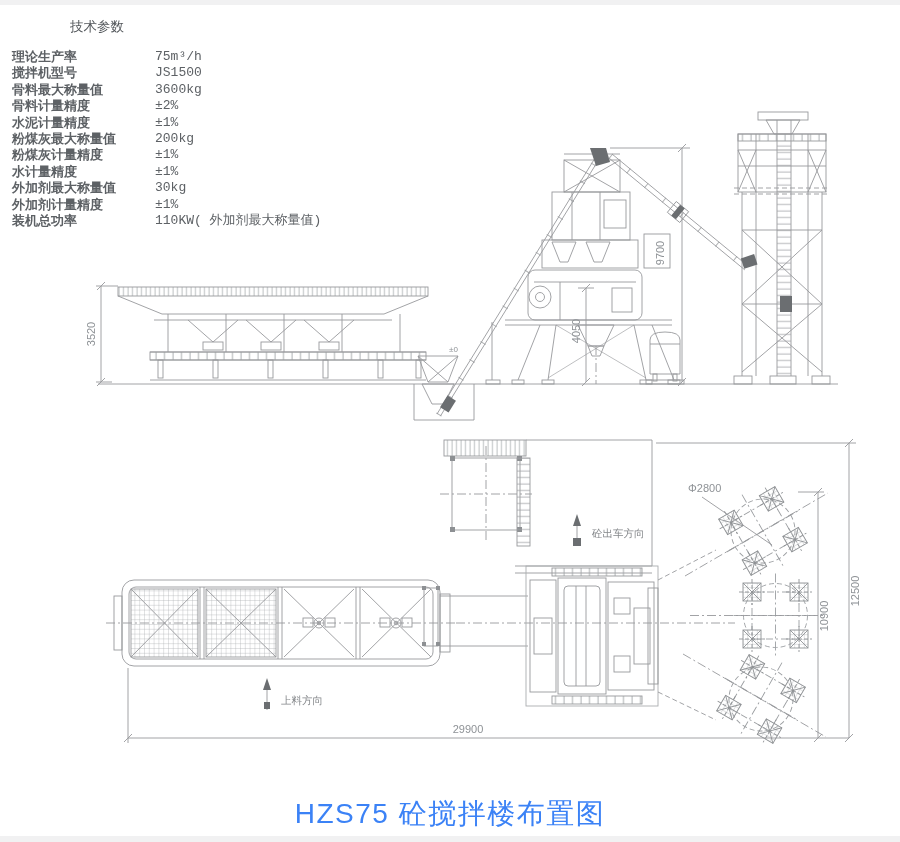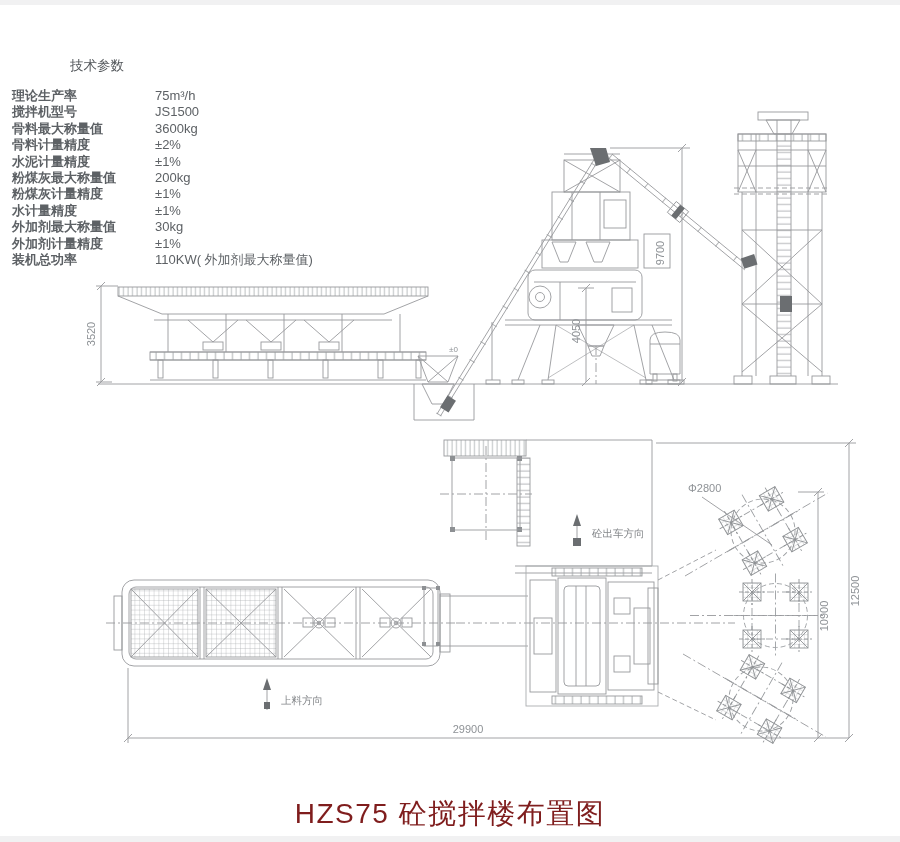--- a/index.html
+++ b/index.html
@@ -1,27 +1,27 @@
 <!DOCTYPE html>
 <html><head>
 <meta charset="utf-8">
 <style>
   html,body{margin:0;padding:0;}
   body{width:900px;height:842px;position:relative;background:#ffffff;overflow:hidden;
        font-family:"Liberation Sans","DejaVu Sans",sans-serif;}
   .edge{position:absolute;left:0;width:900px;background:#f1f1f2;}
   .edge.top{top:0;height:5px;}
   .edge.bottom{bottom:0;height:6px;}
-  .params{position:absolute;left:12px;top:18px;width:400px;color:#5d6165;font-size:13px;margin-top:39px;}
+  .params{position:absolute;left:12px;top:18px;width:400px;color:#5d6165;font-size:13px;}
   .phead{margin:0 0 13px 58px;font-size:13.5px;color:#53575b;}
   .prow{display:flex;line-height:16.4px;}
   .plabel{width:143px;white-space:nowrap;font-weight:bold;}
-  .pvalue{white-space:nowrap;}
+  .pvalue{white-space:nowrap;font-family:Liberation Mono, monospace;}
   .title{position:absolute;left:0;right:0;top:795px;text-align:center;
-         font-size:28px;color:#7f1d1d;letter-spacing:1.5px;}
+         font-size:28px;color:#3b82f6;letter-spacing:1.5px;}
   svg{position:absolute;left:0;top:0;}
   text{font-family:"Liberation Sans","DejaVu Sans",sans-serif;}
   .dim{font-size:11px;fill:#8e9296;stroke:none;}
   .cjk{font-size:10.5px;fill:#85888b;stroke:none;}
   .tiny{font-size:8px;fill:#8e9296;stroke:none;}
   .dd{stroke-dasharray:9 3 2 3;}
   .ds{stroke-dasharray:5 3;}
 </style>
 </head>
 <body>

